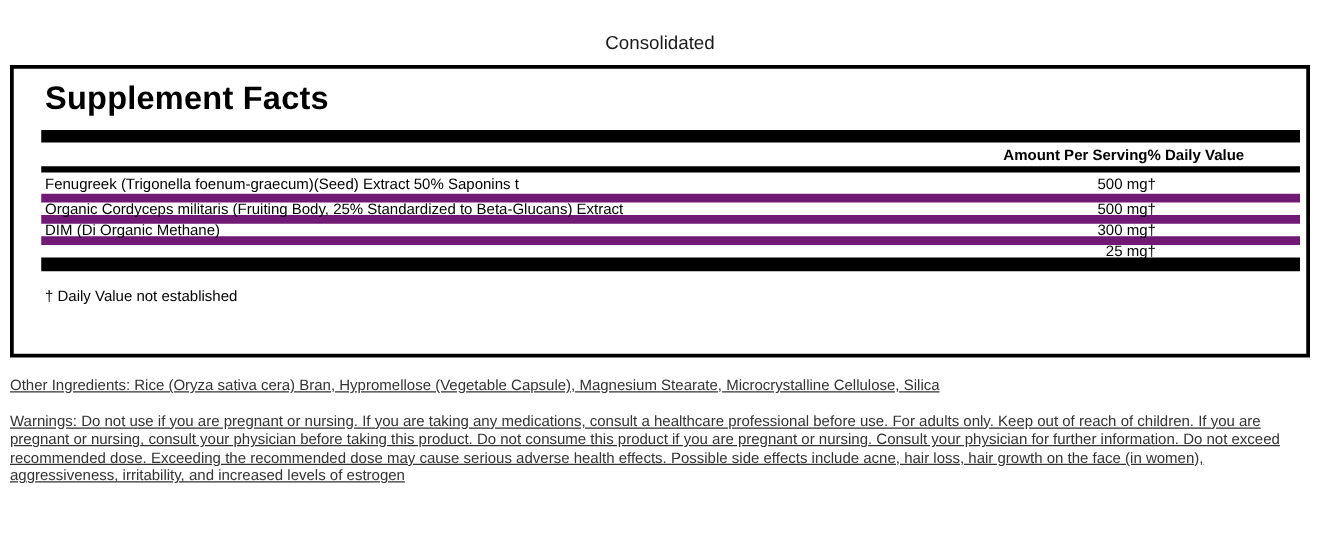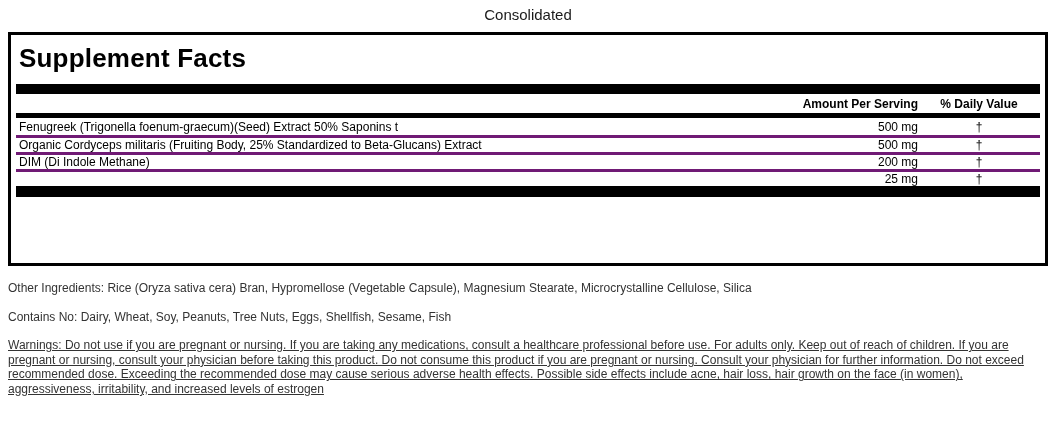--- a/index.html
+++ b/index.html
@@ -8,27 +8,27 @@
     width: 1056px;
     height: 430px;
     overflow: hidden;
     font-family: "Liberation Sans", sans-serif;
     color: #333333;
   }
   .page-title {
     text-align: center;
     font-size: 15px;
     color: #1a1a1a;
-    padding-top: 6px;
+    padding-top: 26px;
     padding-bottom: 9px;
   }
   .facts-panel {
     margin: 0 8px;
     border: 3px solid #000000;
-    padding: 4px 5px 0 5px;
+    padding: 4px 5px 0 22px;
     color: #000000;
     height: 234px;
   }
   .facts-title {
     font-size: 26px;
     font-weight: bold;
     letter-spacing: 0.2px;
     margin: 4px 3px 10px 3px;
   }
   .serving-line {
@@ -49,36 +49,36 @@
   }
   .facts-header {
     font-weight: bold;
     padding: 3px 0 2px 0;
   }
   .facts-row {
     padding: 2px 0;
     height: 17px;
   }
   .facts-row + .facts-row {
-    border-top: 3px solid #701a75;
+    border-top: 7px solid #701a75;
   }
   .col-name { flex: 1 1 auto; padding-left: 3px; }
   .col-amount { flex: 0 0 auto; margin-left: auto; text-align: right; }
-  .col-dv { flex: 0 0 122px; width: 122px; text-align: center; }
+  .col-dv { flex: 0 0 122px; width: 122px; text-align: left; }
   .footnote {
     font-size: 12px;
     margin: 13px 3px 0 3px;
   }
   .detail-text {
     font-size: 12px;
     line-height: 14.6px;
     color: #333333;
     margin: 14px 8px 0 8px;
   }
-  .detail-text.first { margin-top: 15px; }
+  .detail-text.first { margin-top: 15px; text-decoration: underline; }
   .warnings { padding-right: 22px; text-decoration: underline; }
 </style>
 </head>
 <body>
 
 <div class="page">
 
   <div class="page-title">Consolidated</div>
 
   <div class="facts-panel">
@@ -99,31 +99,31 @@
         <div class="col-name">Fenugreek (Trigonella foenum-graecum)(Seed) Extract 50% Saponins t</div>
         <div class="col-amount">500 mg</div>
         <div class="col-dv">†</div>
       </div>
       <div class="facts-row">
         <div class="col-name">Organic Cordyceps militaris (Fruiting Body, 25% Standardized to Beta-Glucans) Extract</div>
         <div class="col-amount">500 mg</div>
         <div class="col-dv">†</div>
       </div>
       <div class="facts-row">
-        <div class="col-name">DIM (Di Indole Methane)</div>
-        <div class="col-amount">200 mg</div>
+        <div class="col-name">DIM (Di Organic Methane)</div>
+        <div class="col-amount">300 mg</div>
         <div class="col-dv">†</div>
       </div>
       <div class="facts-row">
         <div class="col-amount">25 mg</div>
         <div class="col-dv">†</div>
       </div>
     </div>
 
     <div class="bar bar-thick-bottom"></div>
 
+    <div class="footnote">† Daily Value not established</div>
   </div>
 
   <p class="detail-text first">Other Ingredients: Rice (Oryza sativa cera) Bran, Hypromellose (Vegetable Capsule), Magnesium Stearate, Microcrystalline Cellulose, Silica</p>
-  <p class="detail-text">Contains No: Dairy, Wheat, Soy, Peanuts, Tree Nuts, Eggs, Shellfish, Sesame, Fish</p>
   <p class="detail-text warnings">Warnings: Do not use if you are pregnant or nursing. If you are taking any medications, consult a healthcare professional before use. For adults only. Keep out of reach of children. If you are pregnant or nursing, consult your physician before taking this product. Do not consume this product if you are pregnant or nursing. Consult your physician for further information. Do not exceed recommended dose. Exceeding the recommended dose may cause serious adverse health effects. Possible side effects include acne, hair loss, hair growth on the face (in women), aggressiveness, irritability, and increased levels of estrogen</p>
 
 </div>
 
 </body></html>

